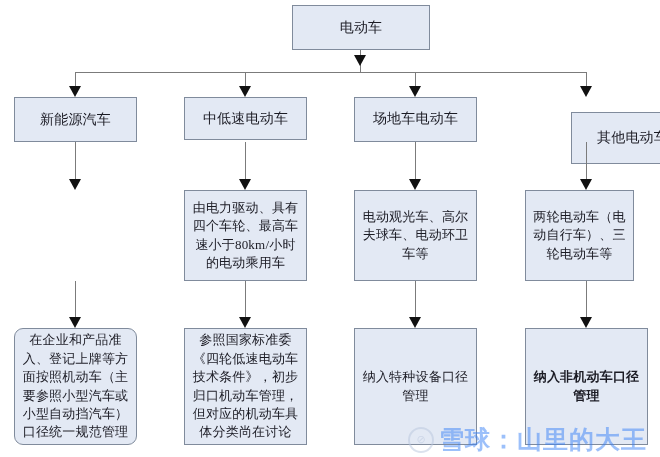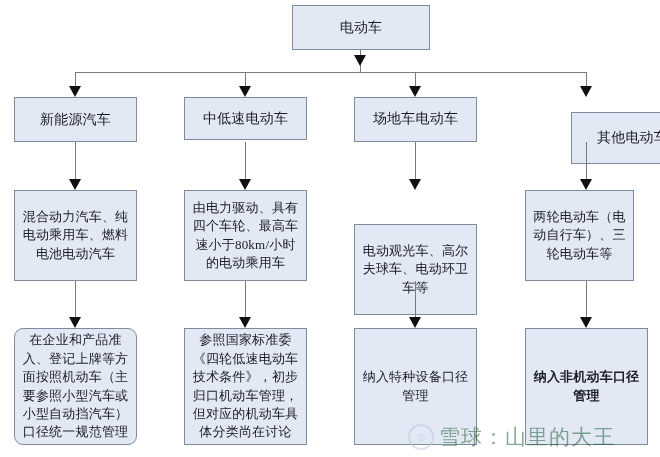--- a/index.html
+++ b/index.html
@@ -77,25 +77,26 @@
     border-radius: 50%;
     border: 2px solid #b9c6dd;
     display: flex;
     align-items: center;
     justify-content: center;
     font-size: 11px;
     color: #b9c6dd;
     font-family: "Liberation Sans", sans-serif;
   }
   #watermark .wm-text {
-    font-size: 21px;
-    color: #14532d;
+    font-size: 25px;
+    color: #3b82f6;
     font-family: "Liberation Serif", serif;
     letter-spacing: 1px;
     white-space: nowrap;
+    font-weight: bold;
   }
 </style>
 </head>
 <body>
 
 <div id="canvas">
 
   <div class="node root" style="left:292px; top:5px; width:138px; height:45px;">
     <span class="label">电动车</span>
   </div>
@@ -107,23 +108,20 @@
   <div class="arrow" style="left:354px; top:55px;"></div>
 
   <div class="vline" style="left:75px; top:72px; height:18px;"></div>
   <div class="arrow" style="left:69px; top:86px;"></div>
   <div class="node category" style="left:14px; top:97px; width:123px; height:45px;">
     <span class="label">新能源汽车</span>
   </div>
 
   <div class="vline" style="left:75px; top:142px; height:42px;"></div>
   <div class="arrow" style="left:69px; top:179px;"></div>
-  <div class="node desc" style="left:14px; top:190px; width:123px; height:91px;">
-    <span class="label">混合动力汽车、纯电动乘用车、燃料电池电动汽车</span>
-  </div>
 
   <div class="vline" style="left:75px; top:281px; height:42px;"></div>
   <div class="arrow" style="left:69px; top:317px;"></div>
   <div class="node policy" style="left:14px; top:328px; width:123px; height:117px;border-radius:9px;">
     <span class="label">在企业和产品准入、登记上牌等方面按照机动车（主要参照小型汽车或小型自动挡汽车）口径统一规范管理</span>
   </div>
 
   <div class="vline" style="left:245px; top:72px; height:18px;"></div>
   <div class="arrow" style="left:239px; top:86px;"></div>
   <div class="node category" style="left:184px; top:97px; width:123px; height:43px;">
@@ -143,21 +141,21 @@
   </div>
 
   <div class="vline" style="left:415px; top:72px; height:18px;"></div>
   <div class="arrow" style="left:409px; top:86px;"></div>
   <div class="node category" style="left:354px; top:97px; width:123px; height:45px;font-family:Liberation Mono, monospace;">
     <span class="label">场地车电动车</span>
   </div>
 
   <div class="vline" style="left:415px; top:142px; height:42px;"></div>
   <div class="arrow" style="left:409px; top:179px;"></div>
-  <div class="node desc" style="left:354px; top:190px; width:123px; height:91px;margin-top:34px;">
+  <div class="node desc" style="left:354px; top:190px; width:123px; height:91px;">
     <span class="label">电动观光车、高尔夫球车、电动环卫车等</span>
   </div>
 
   <div class="vline" style="left:415px; top:281px; height:42px;"></div>
   <div class="arrow" style="left:409px; top:317px;"></div>
   <div class="node policy" style="left:354px; top:328px; width:123px; height:117px;">
     <span class="label">纳入特种设备口径管理</span>
   </div>
 
   <div class="vline" style="left:586px; top:72px; height:18px;"></div>

